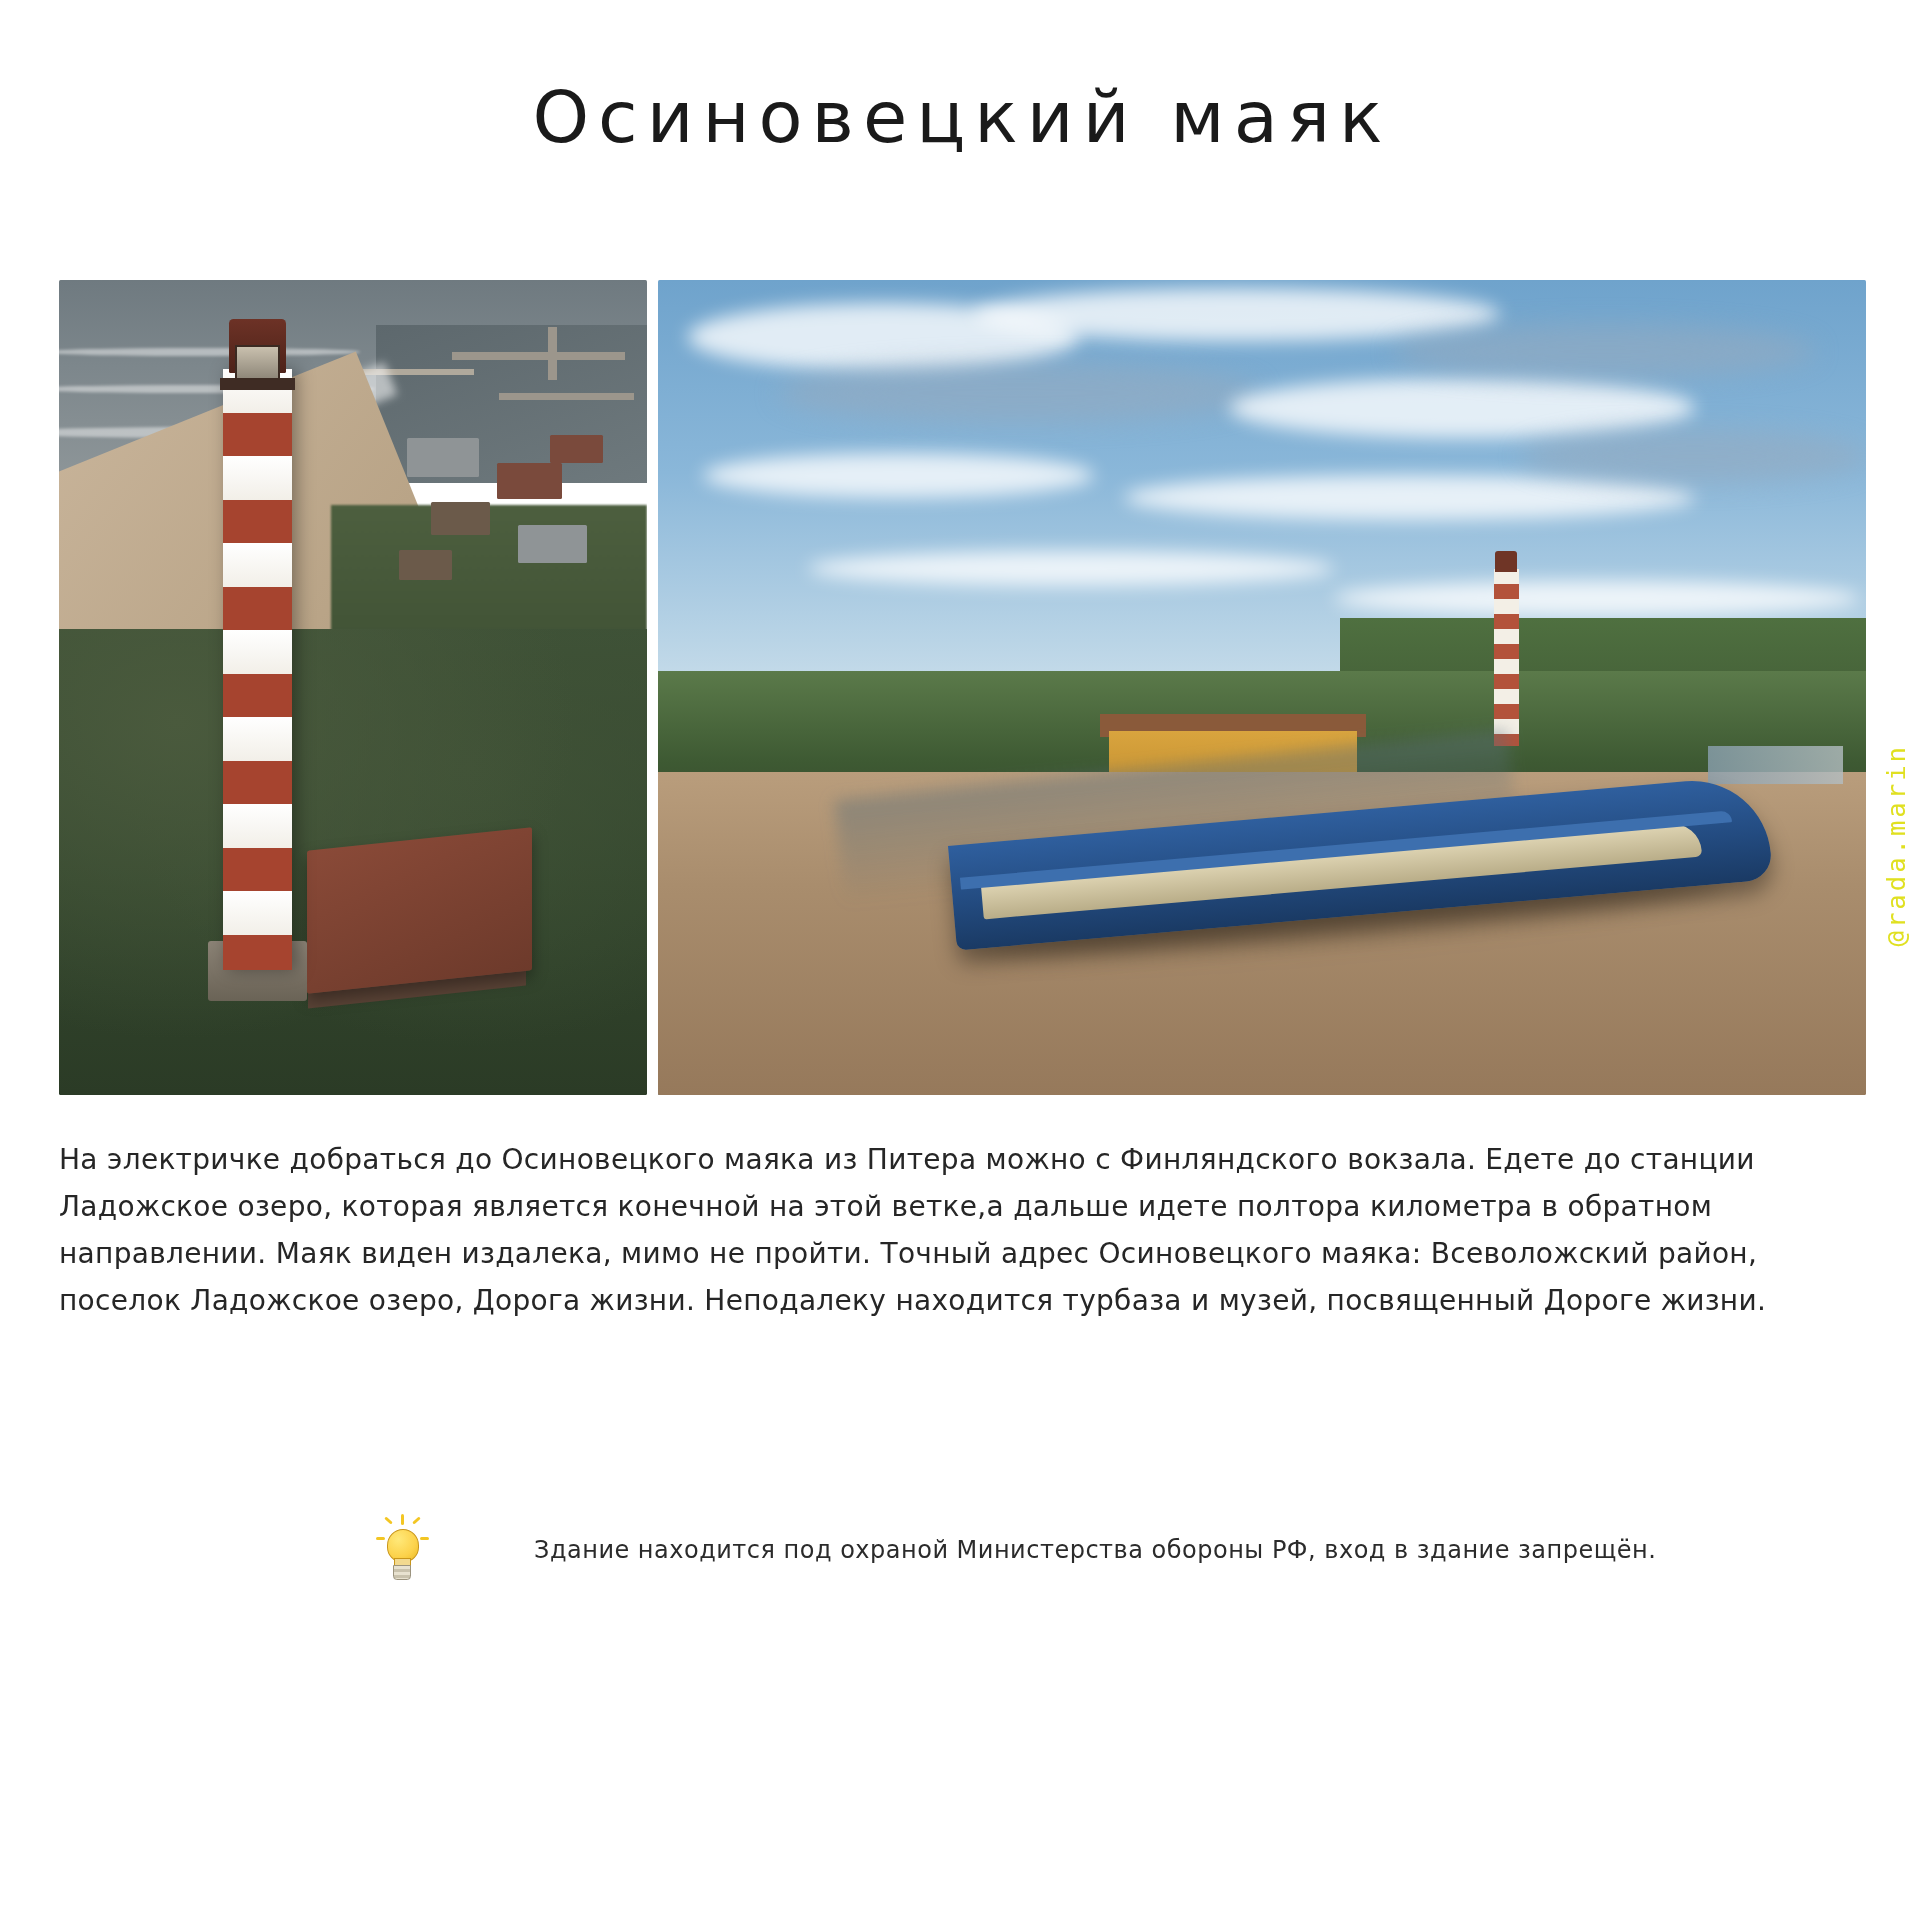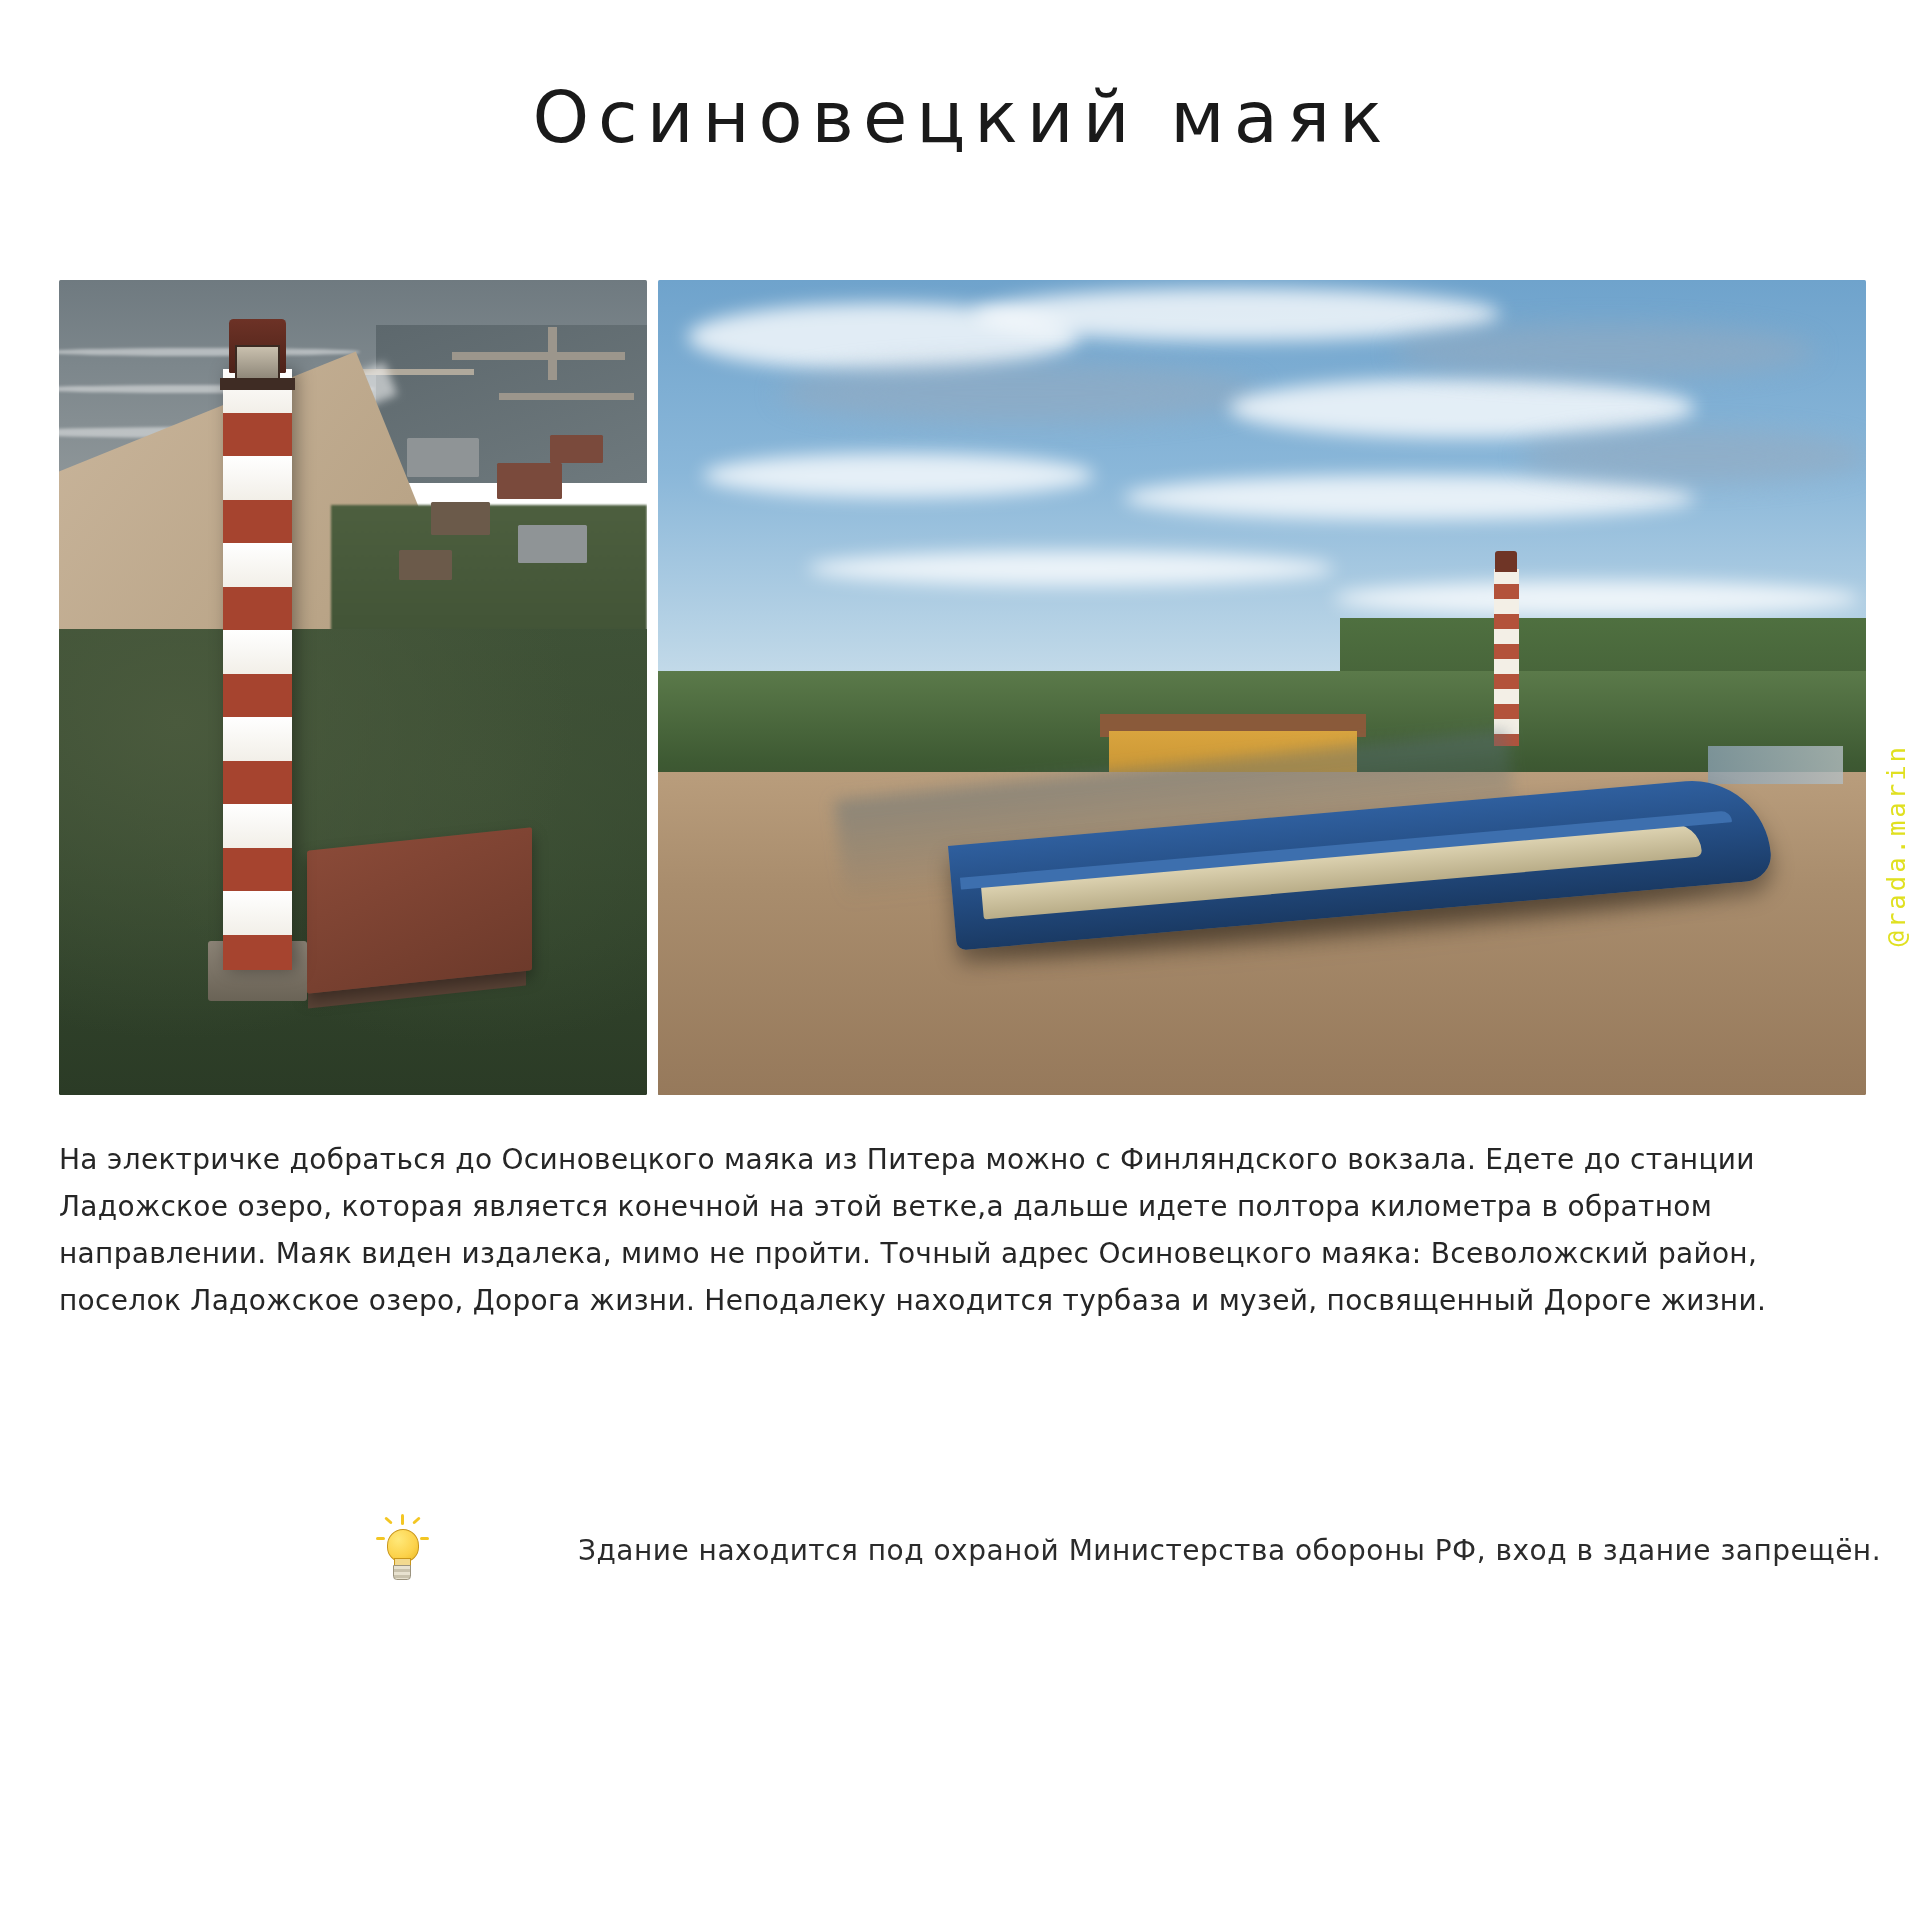--- a/index.html
+++ b/index.html
@@ -311,25 +311,24 @@
     border: 1.5px solid #9c947f; box-sizing: border-box;
     border-radius: 0 0 3.8px 3.8px;
   }
   .ray {
     position: absolute;
     background: #f3c623;
     border-radius: 1.5px;
   }
   .note-text {
     font-family: "DejaVu Sans", sans-serif;
-    font-size: 28px;
+    font-size: 24px;
     color: #2b2b2b;
     letter-spacing: 0.5px;
     white-space: nowrap;
-    margin-left: 44px;
   }
 </style>
 </head>
 <body>
 
 <div class="page">
 
   <div class="title">Осиновецкий маяк</div>
 
   <div class="photos">

